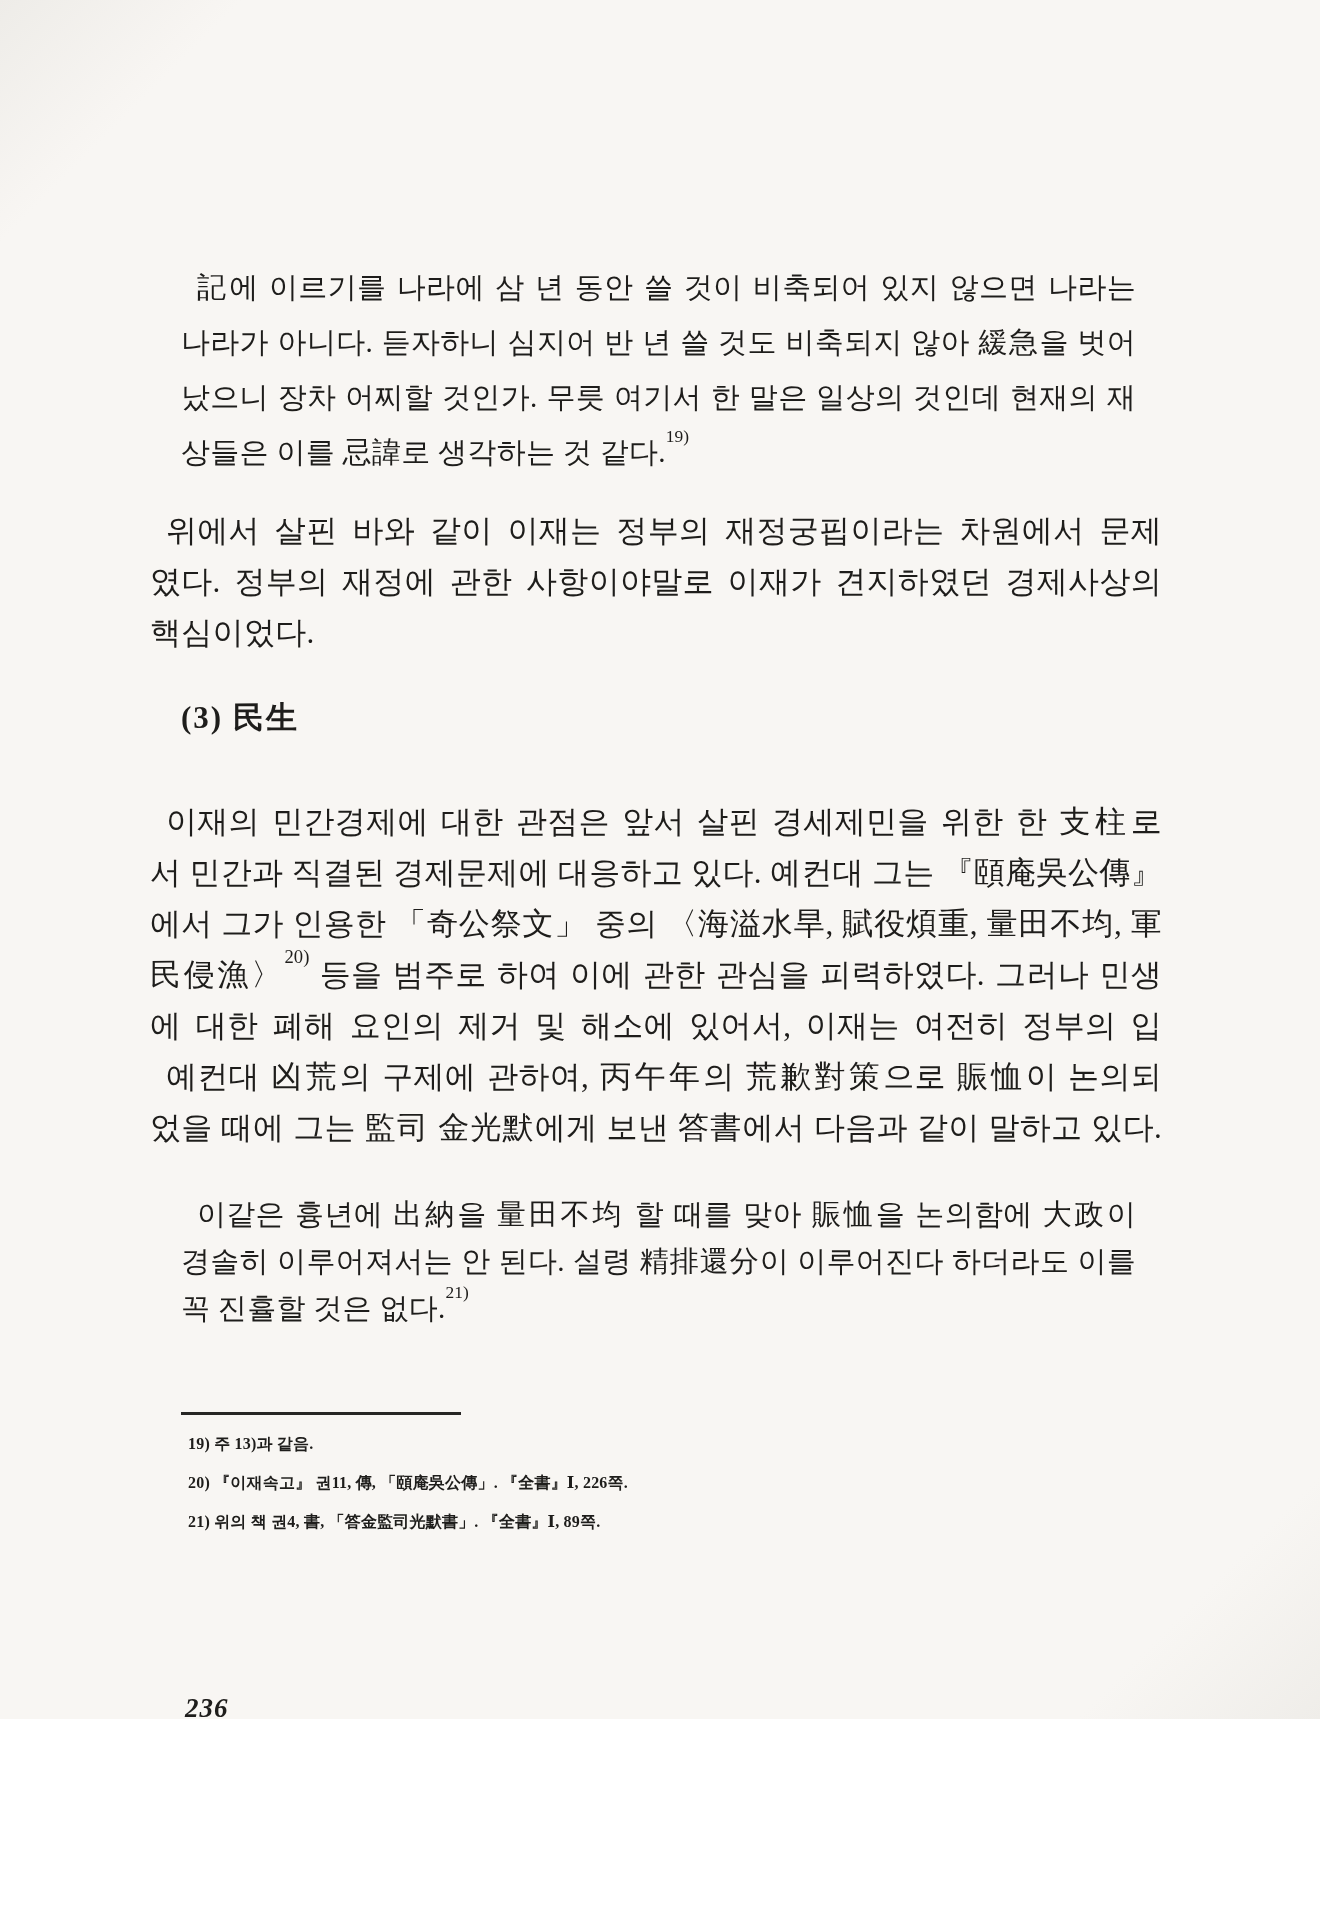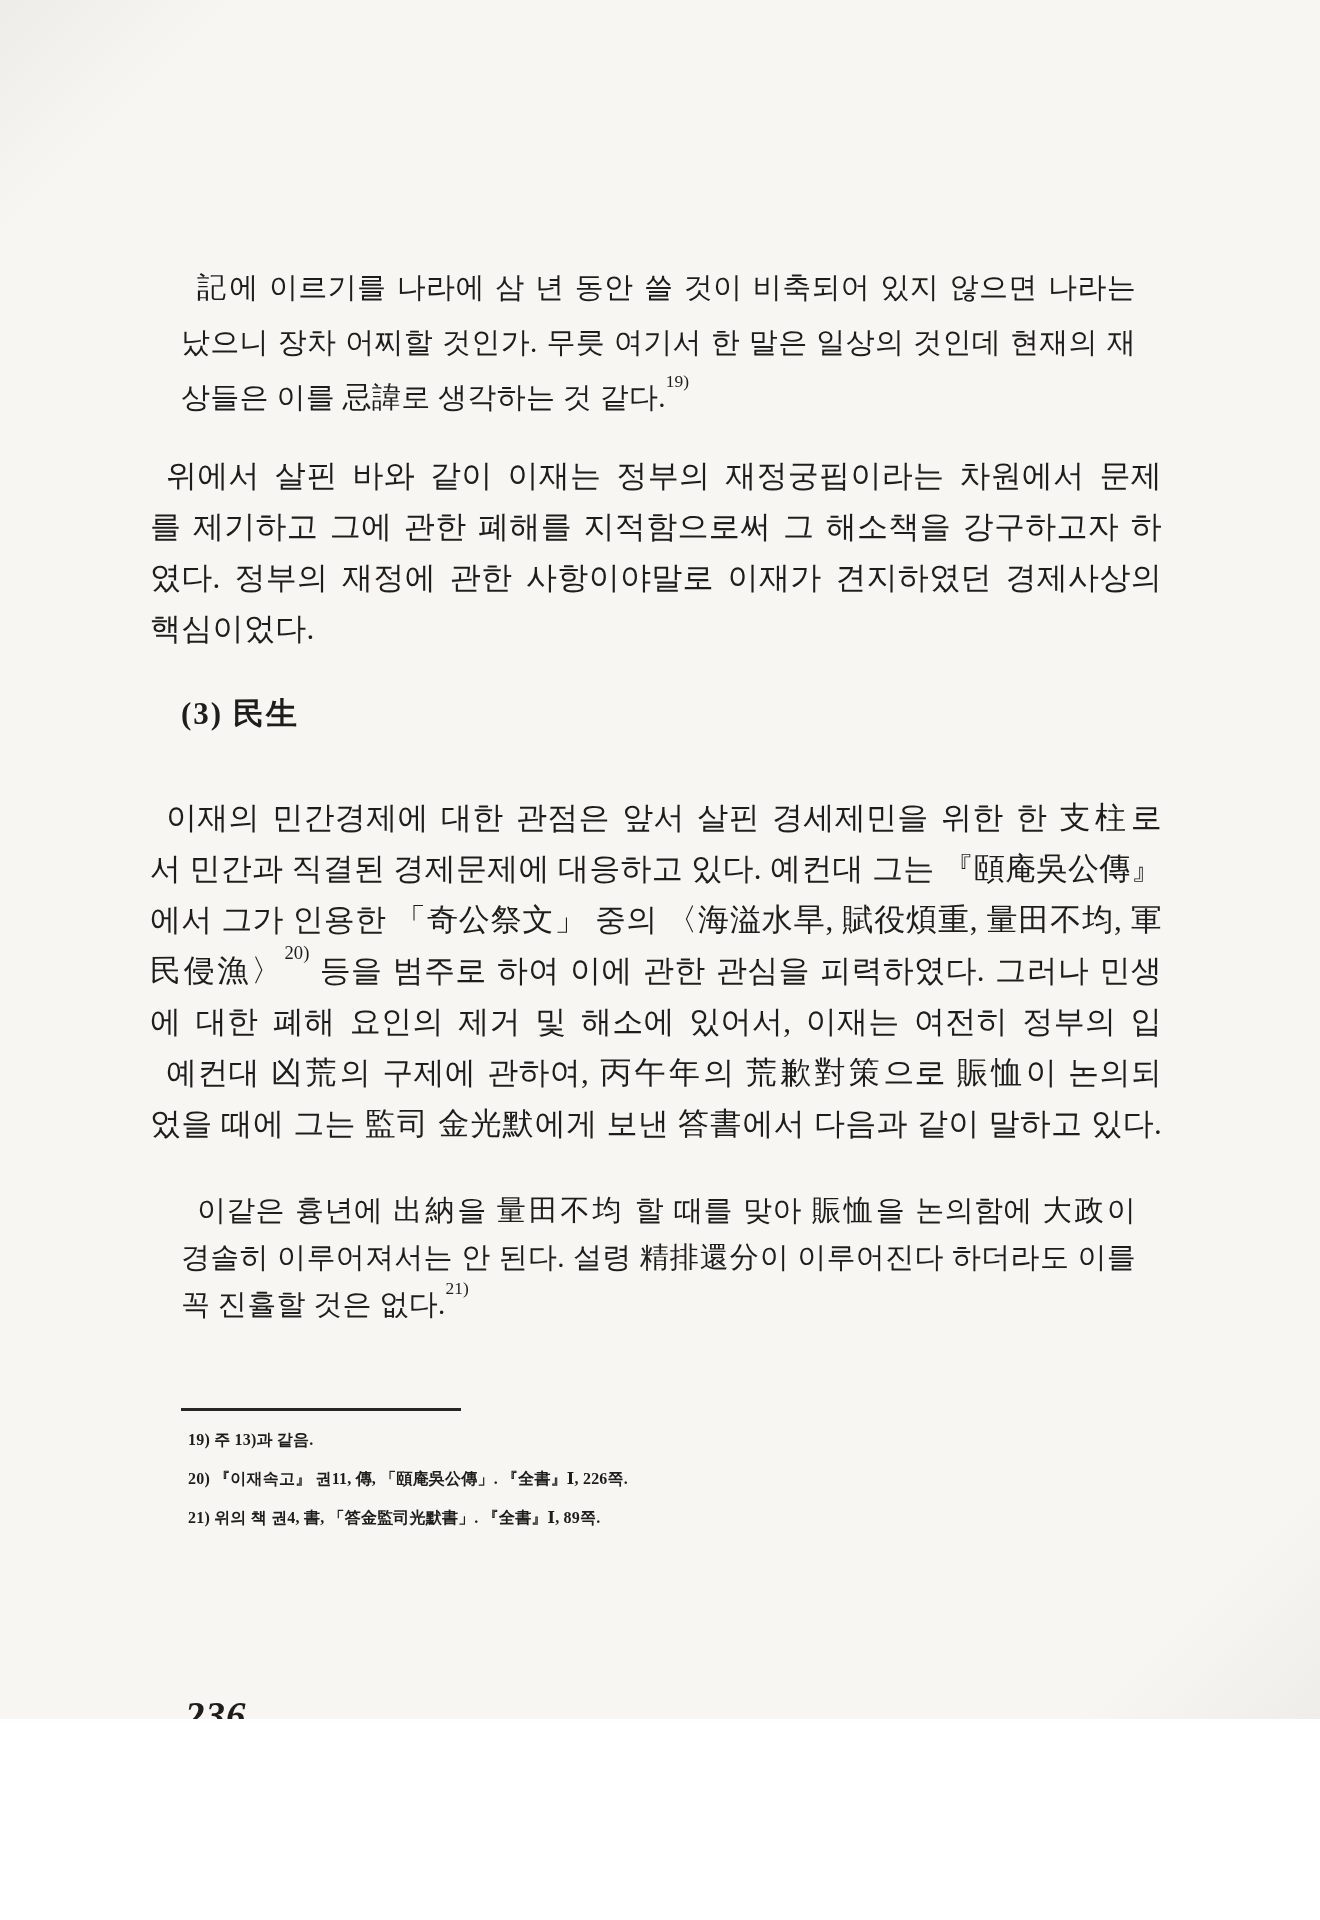--- a/index.html
+++ b/index.html
@@ -20,37 +20,37 @@
   .bq { margin-left:31px; width:955px; font-size:29px; line-height:55px; letter-spacing:0.3px; }
   .bq2 { margin-top:38px; line-height:47px; }
   .para { font-size:31px; line-height:51px; letter-spacing:0.3px; }
   .p1 { margin-top:25px; }
   .heading { margin-top:39px; margin-left:31px; font-size:31px; font-weight:bold; letter-spacing:2px; }
   .p2 { margin-top:57px; }
   .p3 { margin-top:0; }
   sup { font-size:0.6em; line-height:0; position:relative; top:-0.55em; letter-spacing:0; }
   .fnsep { margin-top:80px; margin-left:31px; width:280px; height:0; border-top:3px solid #272624; }
   .fns { margin-top:9px; margin-left:38px; font-size:16px; line-height:39px; font-weight:600; letter-spacing:0.2px; }
-  .pagenum { position:absolute; left:185px; top:1693px; font-size:39px; font-weight:bold; font-style:italic; letter-spacing:1px; }
+  .pagenum { position:absolute; left:185px; top:1693px; font-size:27px; font-weight:bold; font-style:italic; letter-spacing:1px; }
 </style>
 </head>
 <body>
 
 <div class="page">
   <div class="content">
 
     <div class="bq">
       <div class="line j ind">記에 이르기를 나라에 삼 년 동안 쓸 것이 비축되어 있지 않으면 나라는</div>
+      <div class="line j">나라가 아니다. 듣자하니 심지어 반 년 쓸 것도 비축되지 않아 緩急을 벗어</div>
       <div class="line j">났으니 장차 어찌할 것인가. 무릇 여기서 한 말은 일상의 것인데 현재의 재</div>
       <div class="line">상들은 이를 忌諱로 생각하는 것 같다.<sup>19)</sup></div>
     </div>
 
     <div class="para p1">
       <div class="line j ind">위에서 살핀 바와 같이 이재는 정부의 재정궁핍이라는 차원에서 문제</div>
-      <div class="line j">를 제기하고 그에 관한 폐해를 지적함으로써 그 해소책을 강구하고자 하</div>
       <div class="line j">였다. 정부의 재정에 관한 사항이야말로 이재가 견지하였던 경제사상의</div>
       <div class="line">핵심이었다.</div>
     </div>
 
     <div class="heading">(3) 民生</div>
 
     <div class="para p2">
       <div class="line j ind">이재의 민간경제에 대한 관점은 앞서 살핀 경세제민을 위한 한 支柱로</div>
       <div class="line j">서 민간과 직결된 경제문제에 대응하고 있다. 예컨대 그는 『頤庵吳公傳』</div>
       <div class="line j">에서 그가 인용한 「奇公祭文」 중의 〈海溢水旱, 賦役煩重, 量田不均, 軍</div>

